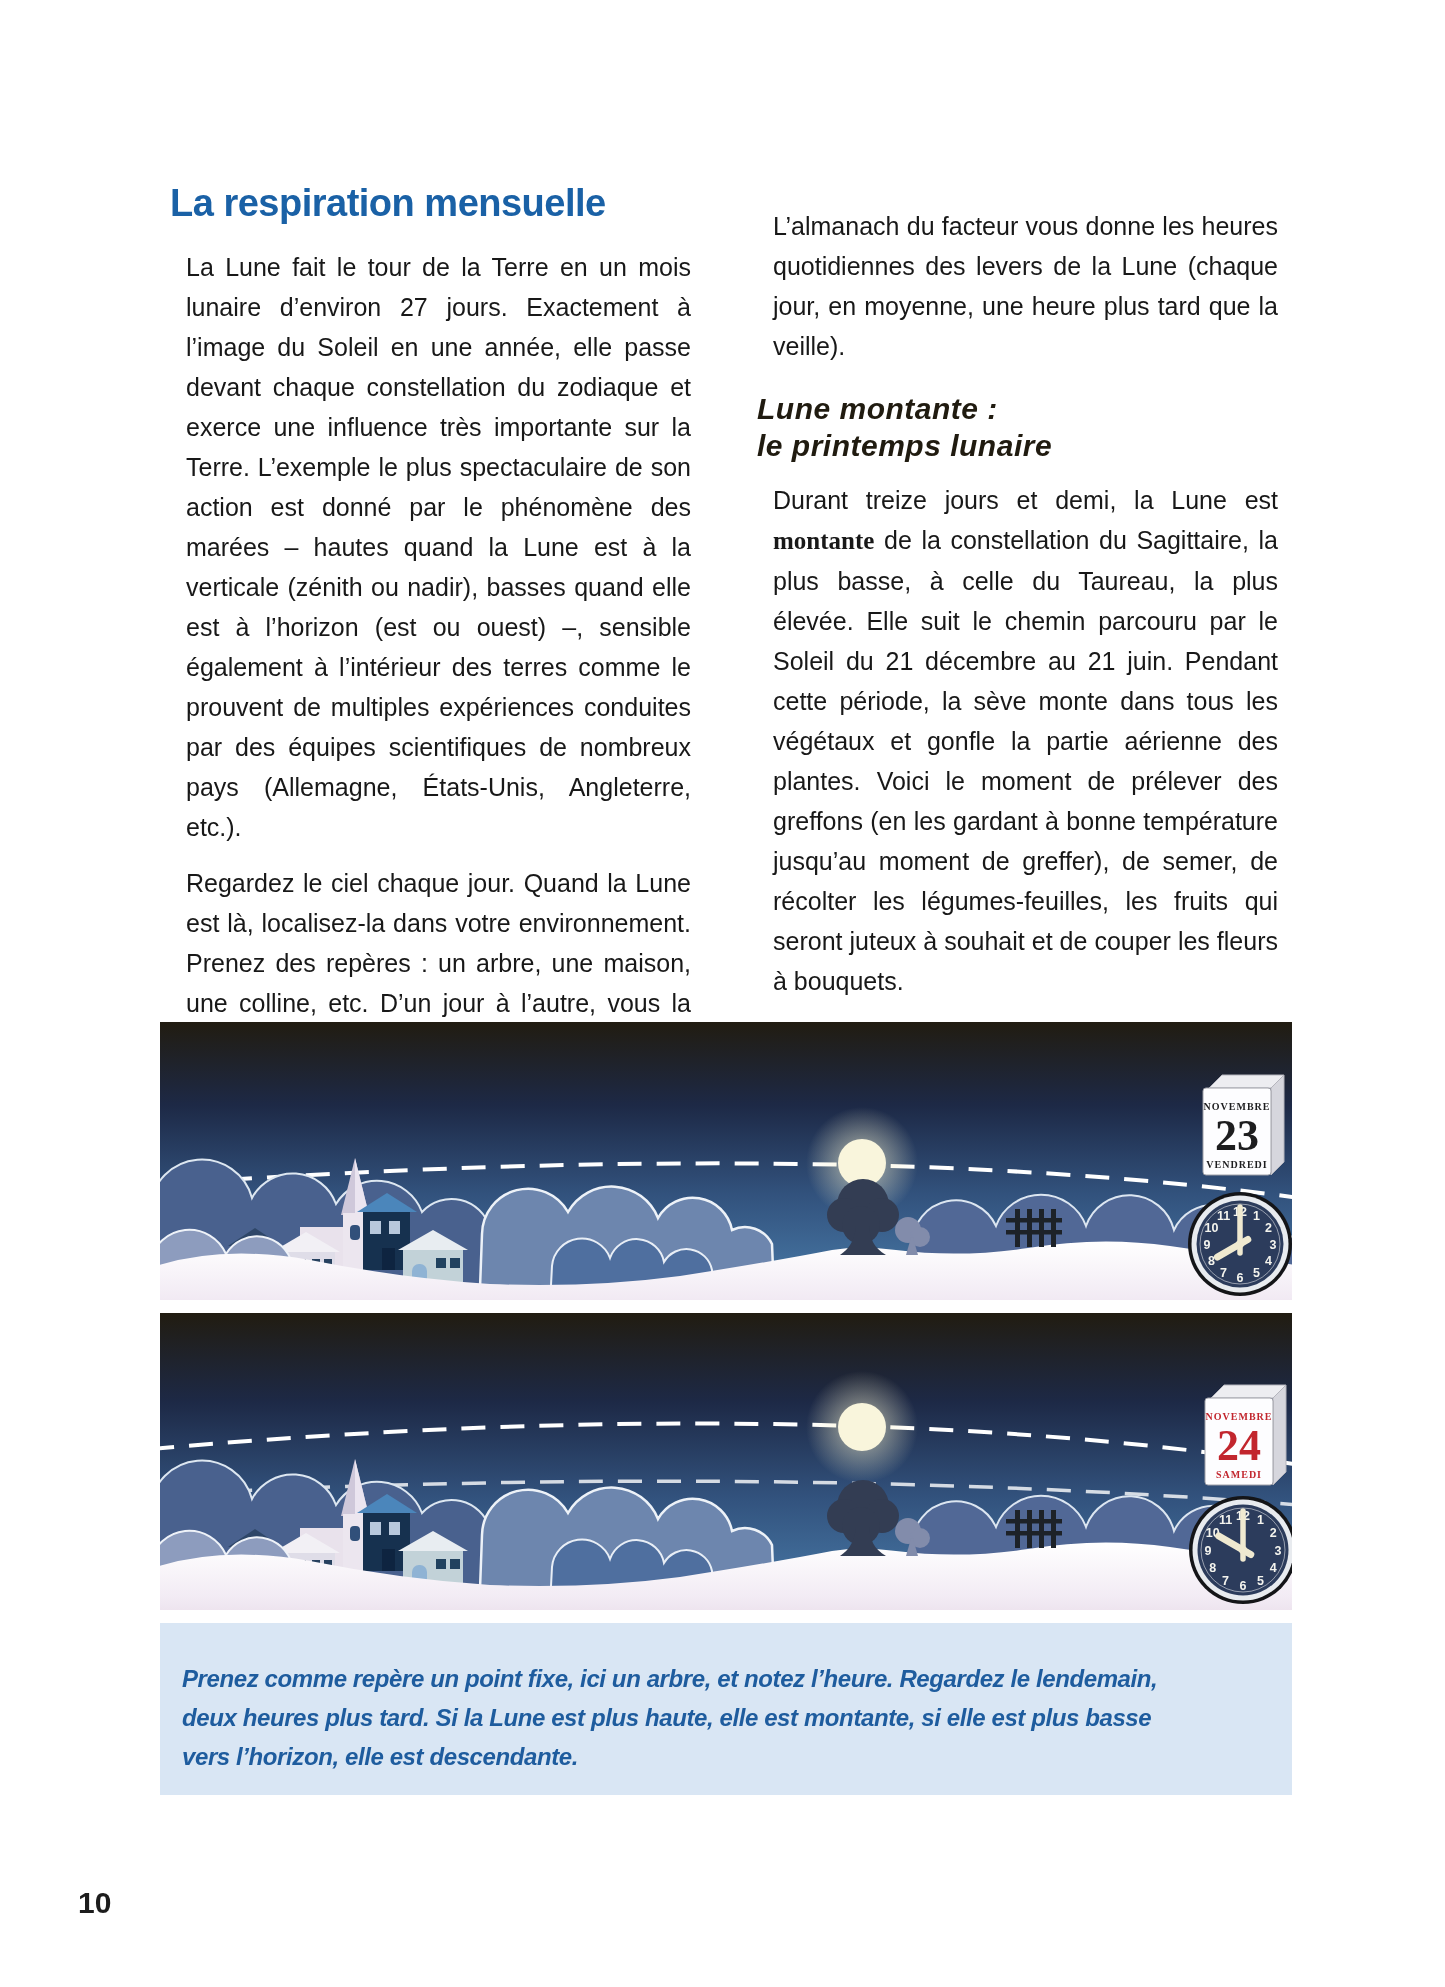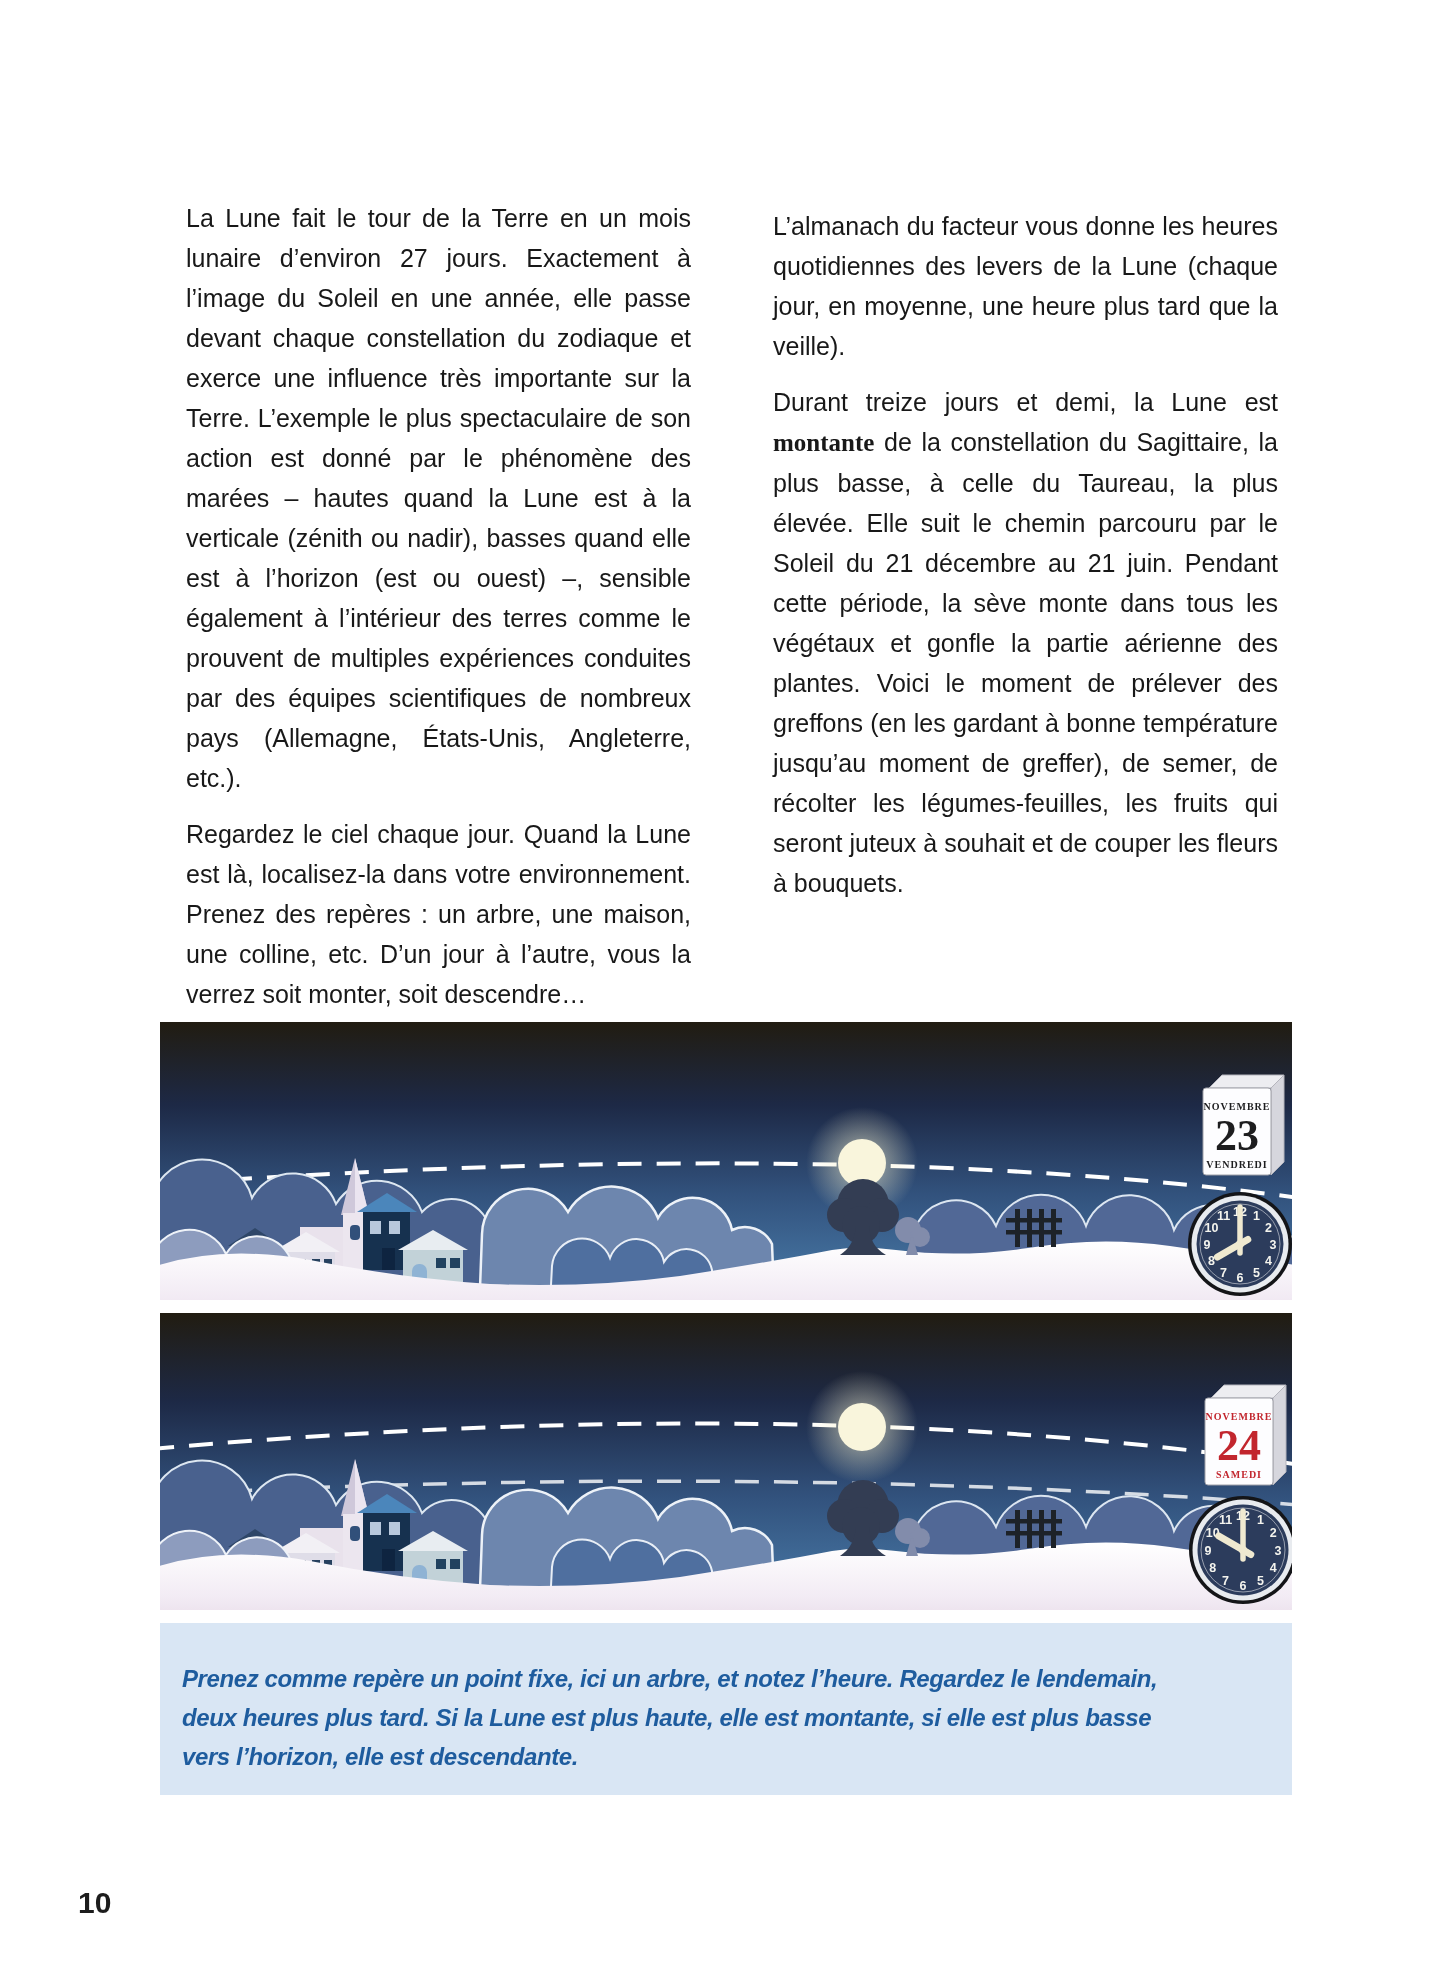--- a/index.html
+++ b/index.html
@@ -24,26 +24,28 @@
                color:#1e5c9e;letter-spacing:-0.4px;white-space:nowrap;}
   .page-number{position:absolute;left:78px;top:1886px;font-size:30px;font-weight:bold;
                color:#1c1c1c;}
 </style>
 </head>
 <body>
 
 <div class="sheet">
 
   <div class="col col-left">
+    <h1 class="heading">La respiration mensuelle</h1>
     <p class="body">La Lune fait le tour de la Terre en un mois lunaire d’environ 27 jours. Exactement à l’image du Soleil en une année, elle passe devant chaque constellation du zodiaque et exerce une influence très importante sur la Terre. L’exemple le plus spectaculaire de son action est donné par le phénomène des marées – hautes quand la Lune est à la verticale (zénith ou nadir), basses quand elle est à l’horizon (est ou ouest) –, sensible également à l’intérieur des terres comme le prouvent de multiples expériences conduites par des équipes scientifiques de nombreux pays (Allemagne, États-Unis, Angleterre, etc.).</p>
     <p class="body">Regardez le ciel chaque jour. Quand la Lune est là, localisez-la dans votre environnement. Prenez des repères : un arbre, une maison, une colline, etc. D’un jour à l’autre, vous la verrez soit monter, soit descendre…</p>
   </div>
 
   <div class="col col-right">
     <p class="body">L’almanach du facteur vous donne les heures quotidiennes des levers de la Lune (chaque jour, en moyenne, une heure plus tard que la veille).</p>
+    <h2 class="subheading"><span>Lune montante :</span><br><span>le printemps lunaire</span></h2>
     <p class="body"><span>Durant treize jours et demi, la Lune est </span><strong>montante</strong><span> de la constellation du Sagittaire, la plus basse, à celle du Taureau, la plus élevée. Elle suit le chemin parcouru par le Soleil du 21 décembre au 21 juin. Pendant cette période, la sève monte dans tous les végétaux et gonfle la partie aérienne des plantes. Voici le moment de prélever des greffons (en les gardant à bonne température jusqu’au moment de greffer), de semer, de récolter les légumes-feuilles, les fruits qui seront juteux à souhait et de couper les fleurs à bouquets.</span></p>
   </div>
 
   <svg class="panel panel-1" xmlns="http://www.w3.org/2000/svg" viewBox="0 0 1132 278" preserveAspectRatio="none">
       <defs>
         <linearGradient id="sky0" x1="0" y1="0" x2="0" y2="1">
           <stop offset="0%" stop-color="#211c11"></stop>
           <stop offset="30%" stop-color="#1d2946"></stop>
           <stop offset="62%" stop-color="#32527d"></stop>
           <stop offset="100%" stop-color="#4a7dab"></stop>

